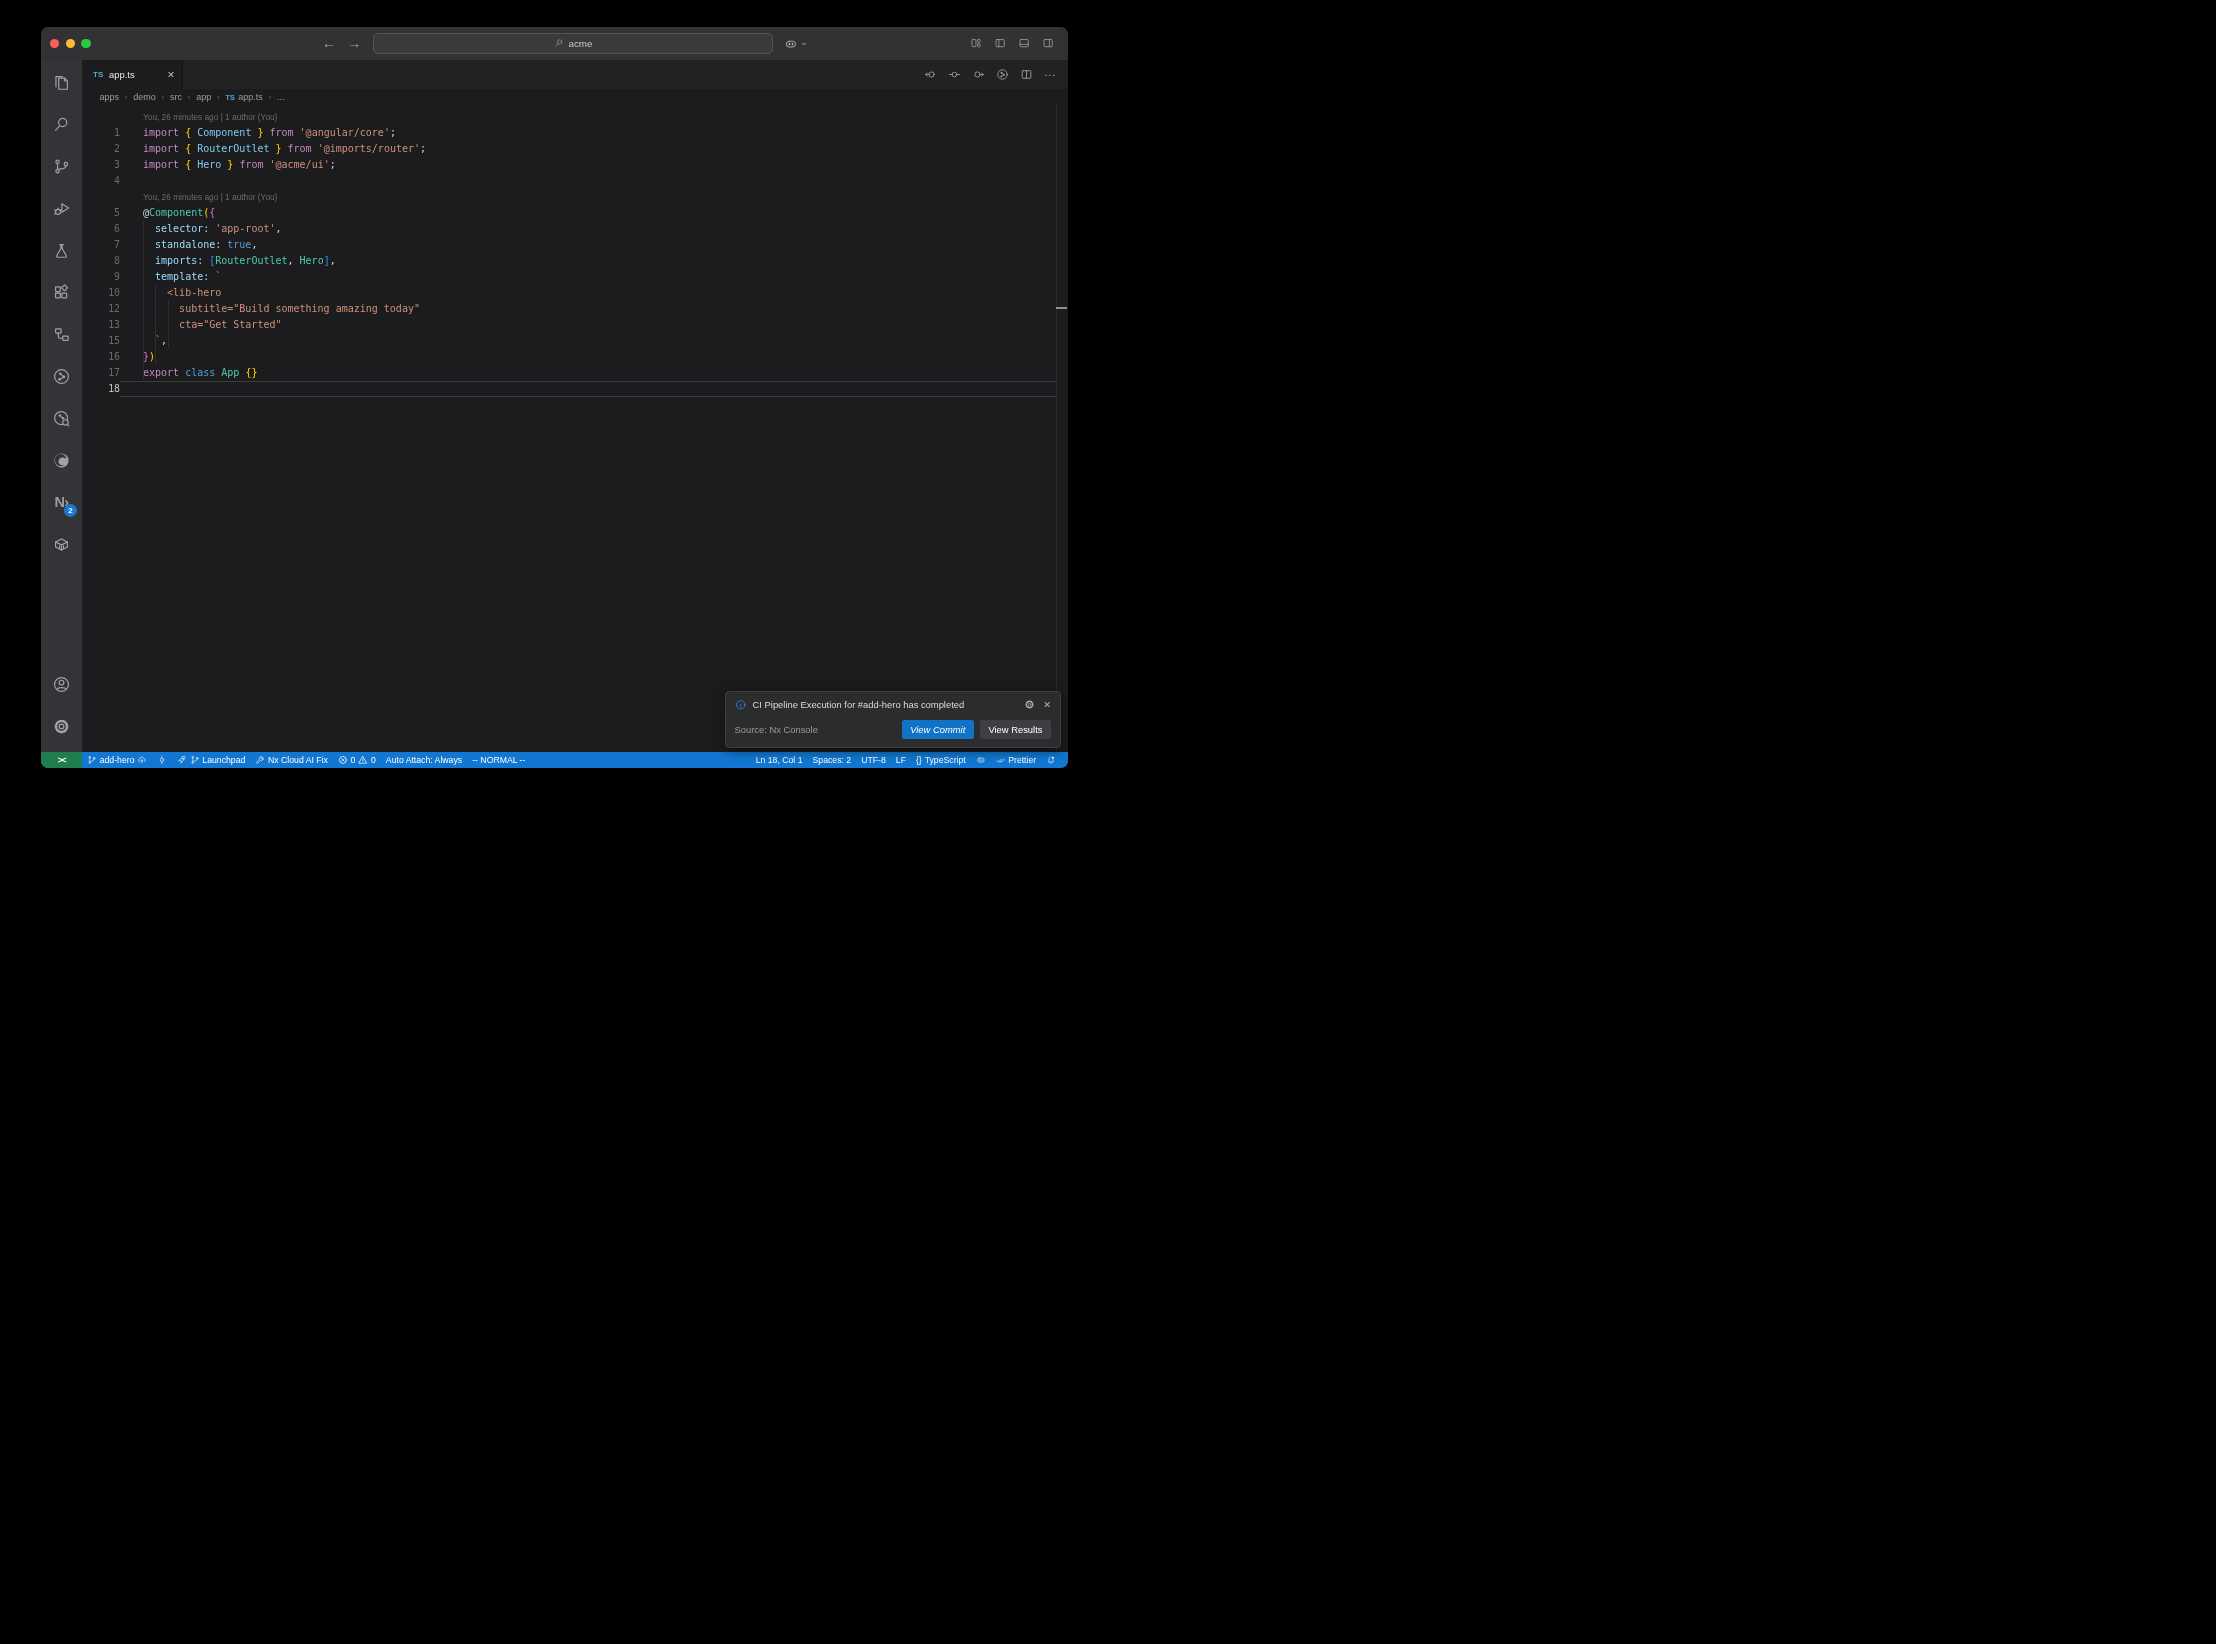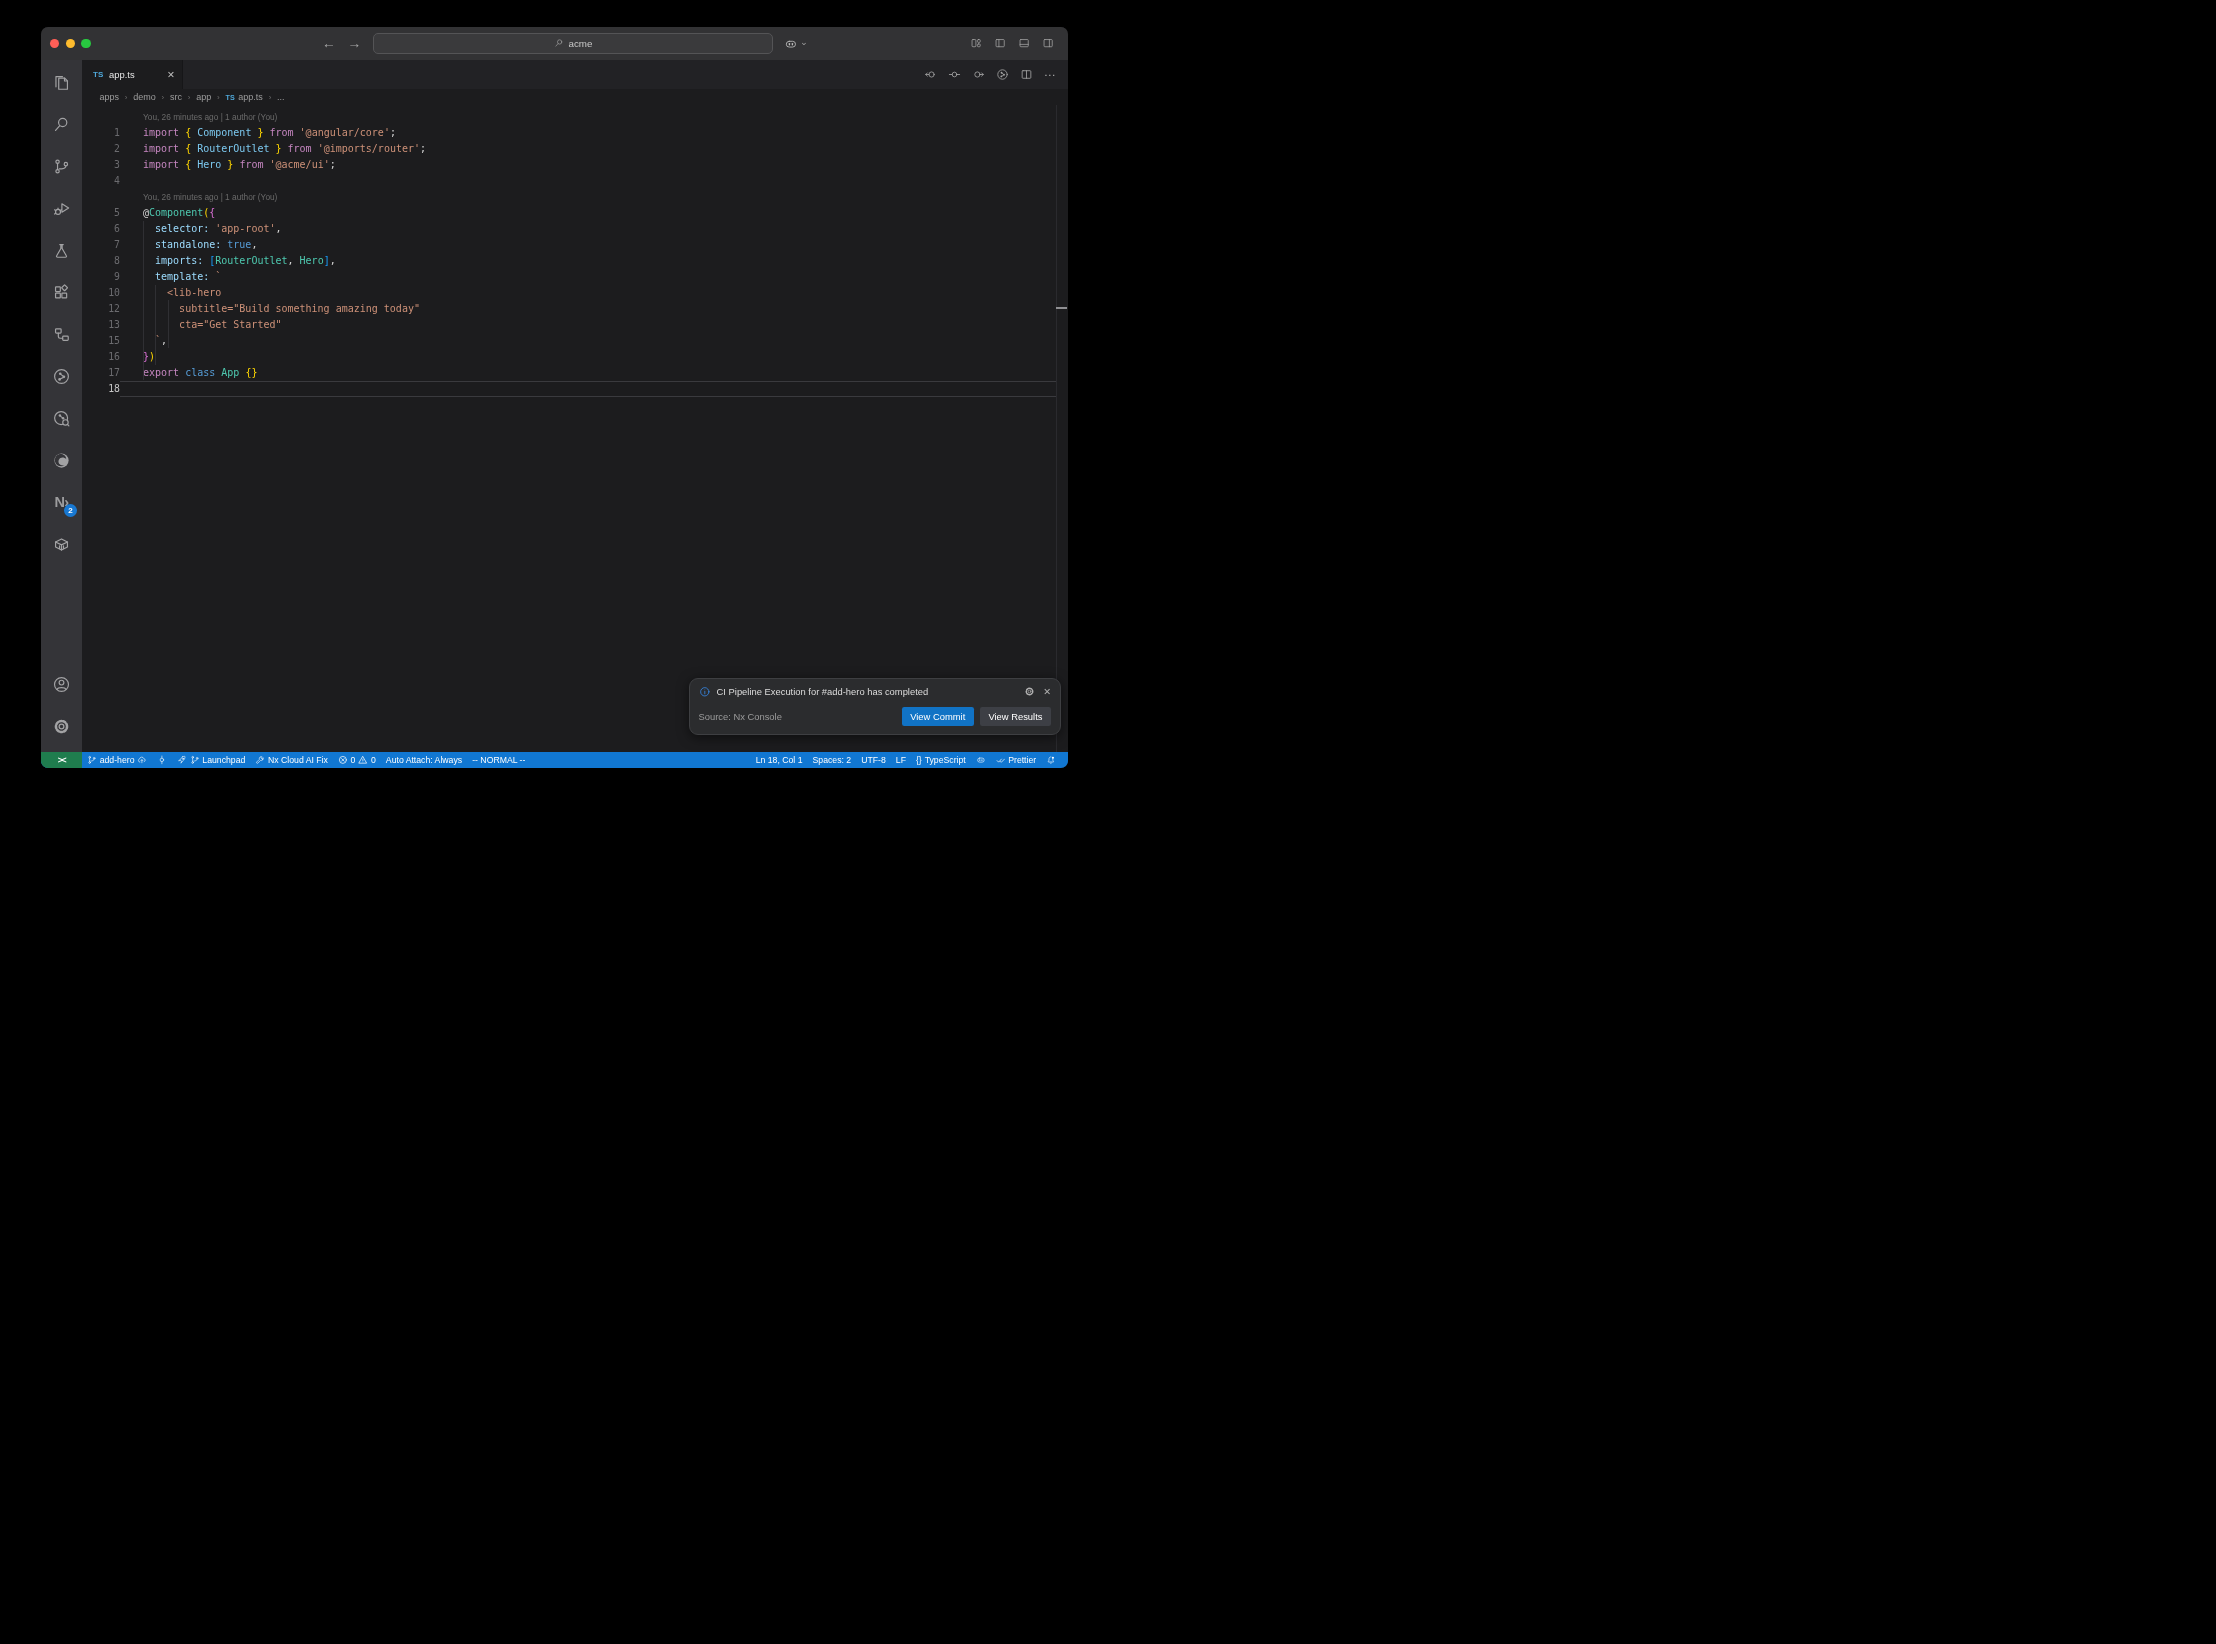--- a/index.html
+++ b/index.html
@@ -80,22 +80,22 @@
   .statusbar { flex:0 0 16px; display:flex; align-items:stretch; color:#fff; font-size:8.7px; }
   .sb-remote { width:41px; display:flex; align-items:center; justify-content:center; }
   .sb-remote .tic { font-weight:700; font-size:8.7px; letter-spacing:-1.4px; }
   .sb-left, .sb-right { display:flex; align-items:stretch; }
   .sb-right { margin-left:auto; padding-right:7px; }
   .sb-item { display:flex; align-items:center; gap:2.9px; padding:0 5px; }
   .sb-item .ic { width:9.8px; height:9.8px; }
   .sb-item .tic { font-size:8.7px; }
 
   
-  .notification { position:absolute; right:7.2px; bottom:33px; width:372px; z-index:5;
-                  background:#2B2C2E; border:0.7px solid #3E3F42; border-radius:9px;
+  .notification { position:absolute; right:7.2px; bottom:20px; width:336px; z-index:5;
+                  background:#2B2C2E; border:0.7px solid #3E3F42; border-radius:4px;
                   box-shadow:0 2.9px 11.6px rgba(0,0,0,.5); padding:7.2px 8.7px 8px; }
   .notif-header { display:flex; align-items:center; gap:6.5px; color:#DCDCDC; font-size:9.4px; }
   .notif-header .ic.info { width:11.6px; height:11.6px; }
   .notif-title { flex:1; }
   .notif-tools { display:flex; align-items:center; gap:8.7px; color:#B0B0B0; }
   .notif-tools .ic { width:11px; height:11px; }
   .notif-tools .tic { font-size:9.4px; }
   .notif-body { display:flex; align-items:center; margin-top:9.4px; }
   .notif-source { color:#9B9B9B; font-size:9.4px; }
   .notif-buttons { margin-left:auto; display:flex; gap:5.8px; }
@@ -547,21 +547,21 @@
                 <circle cx="12" cy="12" r="7" stroke-dasharray="2.7 2.2" stroke-width="3.2"></circle>
                 <circle cx="12" cy="12" r="3" stroke-width="1.6"></circle>
               </svg>
             </span>
           <span class="tic">✕</span>
         </span>
       </div>
       <div class="notif-body">
         <span class="notif-source">Source: Nx Console</span>
         <span class="notif-buttons">
-            <button class="btn primary" style="background: rgb(17, 115, 197);">View Commit</button>
+            <button class="btn primary" style="background: rgb(17, 115, 197); font-style: italic;">View Commit</button>
             <button class="btn secondary">View Results</button>
           </span>
       </div>
     </div>
 
   </div>
 </div>
 
 
 </body></html>

